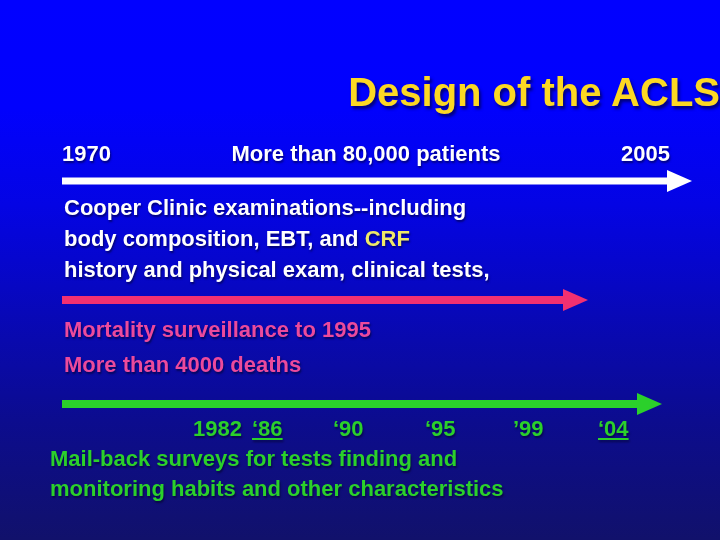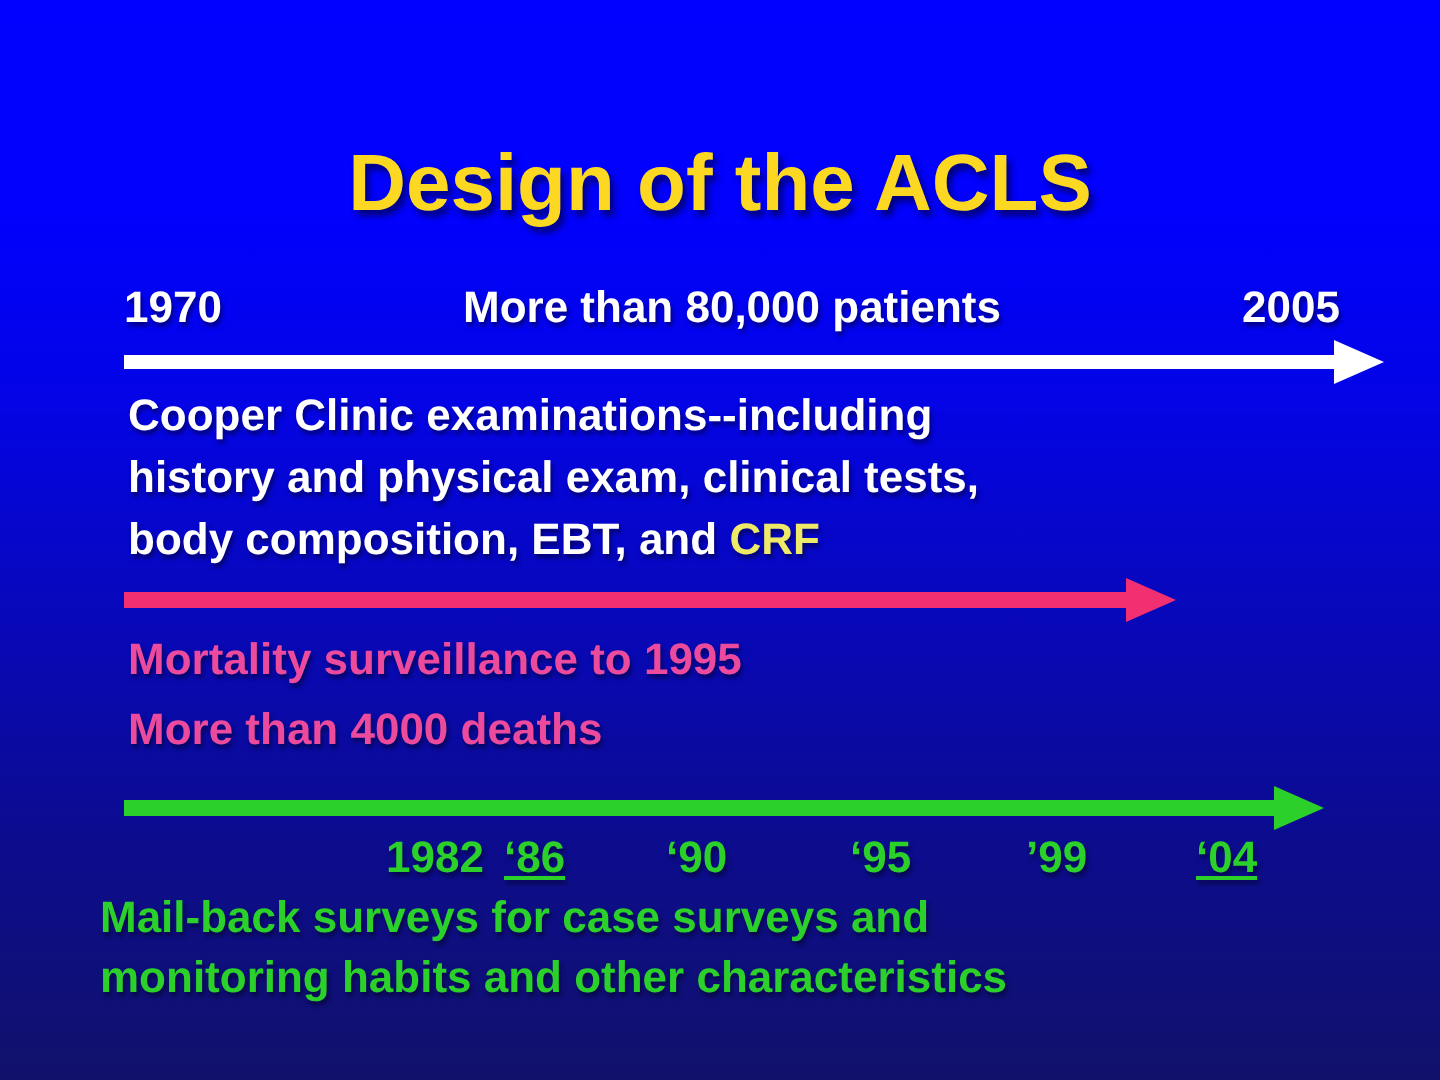--- a/index.html
+++ b/index.html
@@ -19,21 +19,21 @@
     font-weight: bold;
   }
   .slide * { box-sizing: border-box; }
 
   .title {
     position: absolute;
     top: 70px;
     left: 0;
     width: 100%;
     margin: 0;
-    text-align: center;
+    text-align: right;
     font-size: 40px;
     line-height: 44px;
     color: #fcd823;
     text-shadow: 2px 3px 3px rgba(0,0,20,0.55);
   }
 
   .txt {
     position: absolute;
     color: #ffffff;
     font-size: 22px;
@@ -116,22 +116,22 @@
     <span>2005</span>
   </div>
 
   <div class="arrow arrow-white">
     <div class="shaft"></div>
     <div class="head"></div>
   </div>
 
   <div class="txt exam-block">
     <div>Cooper Clinic examinations--including</div>
+    <div><span>body composition, EBT, and </span><span class="crf">CRF</span></div>
     <div>history and physical exam, clinical tests,</div>
-    <div><span>body composition, EBT, and </span><span class="crf">CRF</span></div>
   </div>
 
   <div class="arrow arrow-pink">
     <div class="shaft"></div>
     <div class="head"></div>
   </div>
 
   <div class="txt pink mortality-1">Mortality surveillance to 1995</div>
   <div class="txt pink mortality-2">More than 4000 deaths</div>
 
@@ -143,17 +143,17 @@
   <div class="txt green survey-years">
     <span class="yr-0">1982</span>
     <span class="yr-1">‘86</span>
     <span class="yr-2">‘90</span>
     <span class="yr-3">‘95</span>
     <span class="yr-4">’99</span>
     <span class="yr-5">‘04</span>
   </div>
 
   <div class="txt green mailback">
-    <div>Mail-back surveys for case surveys and</div>
+    <div>Mail-back surveys for tests finding and</div>
     <div>monitoring habits and other characteristics</div>
   </div>
 
 </div>
 
 </body></html>

